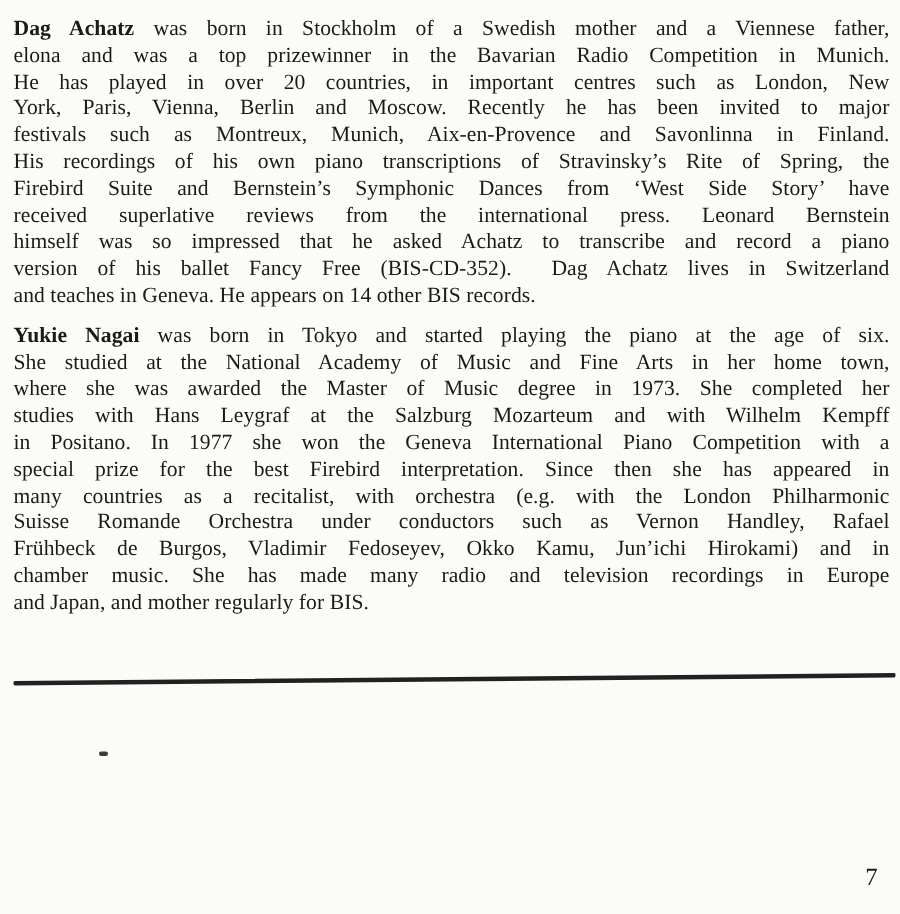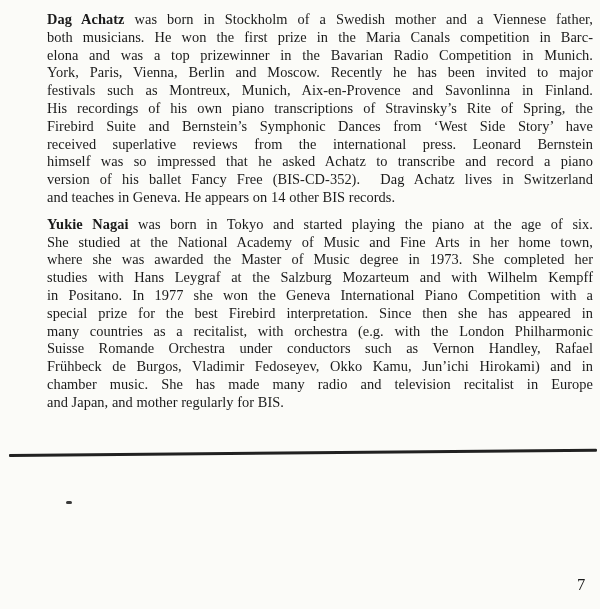--- a/index.html
+++ b/index.html
@@ -36,21 +36,20 @@
     letter-spacing: 0.05px;
   }
   .paragraph + .paragraph {
     margin-top: 9px;
   }
   .line {
     height: 17.8px;
     text-align: justify;
     text-align-last: justify;
     overflow: visible;
-    margin-left: 38px;
   }
   .line.last {
     text-align: right;
     text-align-last: left;
   }
   .r-b { font-weight: bold; }
   .r-i { }
   .rule {
     position: absolute;
     left: 9px;
@@ -82,41 +81,41 @@
     color: var(--ink);
   }
 </style>
 </head>
 <body>
 
 <div class="page">
   <div class="text-block">
       <div class="paragraph">
         <div class="line"><span class="r-b">Dag Achatz</span><span class="r-n"> was born in Stockholm of a Swedish mother and a Viennese father,</span></div>
-        <div class="line"><span class="r-n">both musicians. He won the first prize in the Maria Canals competition in Barc-</span></div>
         <div class="line"><span class="r-n">elona and was a top prizewinner in the Bavarian Radio Competition in Munich.</span></div>
+        <div class="line"><span class="r-n">He has played in over 20 countries, in important centres such as London, New</span></div>
         <div class="line"><span class="r-n">York, Paris, Vienna, Berlin and Moscow. Recently he has been invited to major</span></div>
         <div class="line"><span class="r-n">festivals such as Montreux, Munich, Aix-en-Provence and Savonlinna in Finland.</span></div>
         <div class="line"><span class="r-n">His recordings of his own piano transcriptions of Stravinsky’s </span><span class="r-i">Rite of Spring</span><span class="r-n">, the</span></div>
         <div class="line"><span class="r-i">Firebird Suite</span><span class="r-n"> and Bernstein’s </span><span class="r-i">Symphonic Dances from ‘West Side Story’</span><span class="r-n"> have</span></div>
         <div class="line"><span class="r-n">received superlative reviews from the international press. Leonard Bernstein</span></div>
         <div class="line"><span class="r-n">himself was so impressed that he asked Achatz to transcribe and record a piano</span></div>
         <div class="line"><span class="r-n">version of his ballet </span><span class="r-i">Fancy Free</span><span class="r-n"> (BIS-CD-352).&nbsp; Dag Achatz lives in Switzerland</span></div>
         <div class="line last"><span class="r-n">and teaches in Geneva. He appears on 14 other BIS records.</span></div>
       </div>
       <div class="paragraph">
         <div class="line"><span class="r-b">Yukie Nagai</span><span class="r-n"> was born in Tokyo and started playing the piano at the age of six.</span></div>
         <div class="line"><span class="r-n">She studied at the National Academy of Music and Fine Arts in her home town,</span></div>
         <div class="line"><span class="r-n">where she was awarded the Master of Music degree in 1973. She completed her</span></div>
         <div class="line"><span class="r-n">studies with Hans Leygraf at the Salzburg Mozarteum and with Wilhelm Kempff</span></div>
         <div class="line"><span class="r-n">in Positano. In 1977 she won the Geneva International Piano Competition with a</span></div>
         <div class="line"><span class="r-n">special prize for the best Firebird interpretation. Since then she has appeared in</span></div>
         <div class="line"><span class="r-n">many countries as a recitalist, with orchestra (e.g. with the London Philharmonic</span></div>
         <div class="line"><span class="r-n">Suisse Romande Orchestra under conductors such as Vernon Handley, Rafael</span></div>
         <div class="line"><span class="r-n">Frühbeck de Burgos, Vladimir Fedoseyev, Okko Kamu, Jun’ichi Hirokami) and in</span></div>
-        <div class="line"><span class="r-n">chamber music. She has made many radio and television recitalist in Europe</span></div>
+        <div class="line"><span class="r-n">chamber music. She has made many radio and television recordings in Europe</span></div>
         <div class="line last"><span class="r-n">and Japan, and mother regularly for BIS.</span></div>
       </div>
     </div>
   <div class="rule"></div>
   <div class="speck"></div>
   <div class="page-number">7</div>
 </div>
 
 </body></html>

